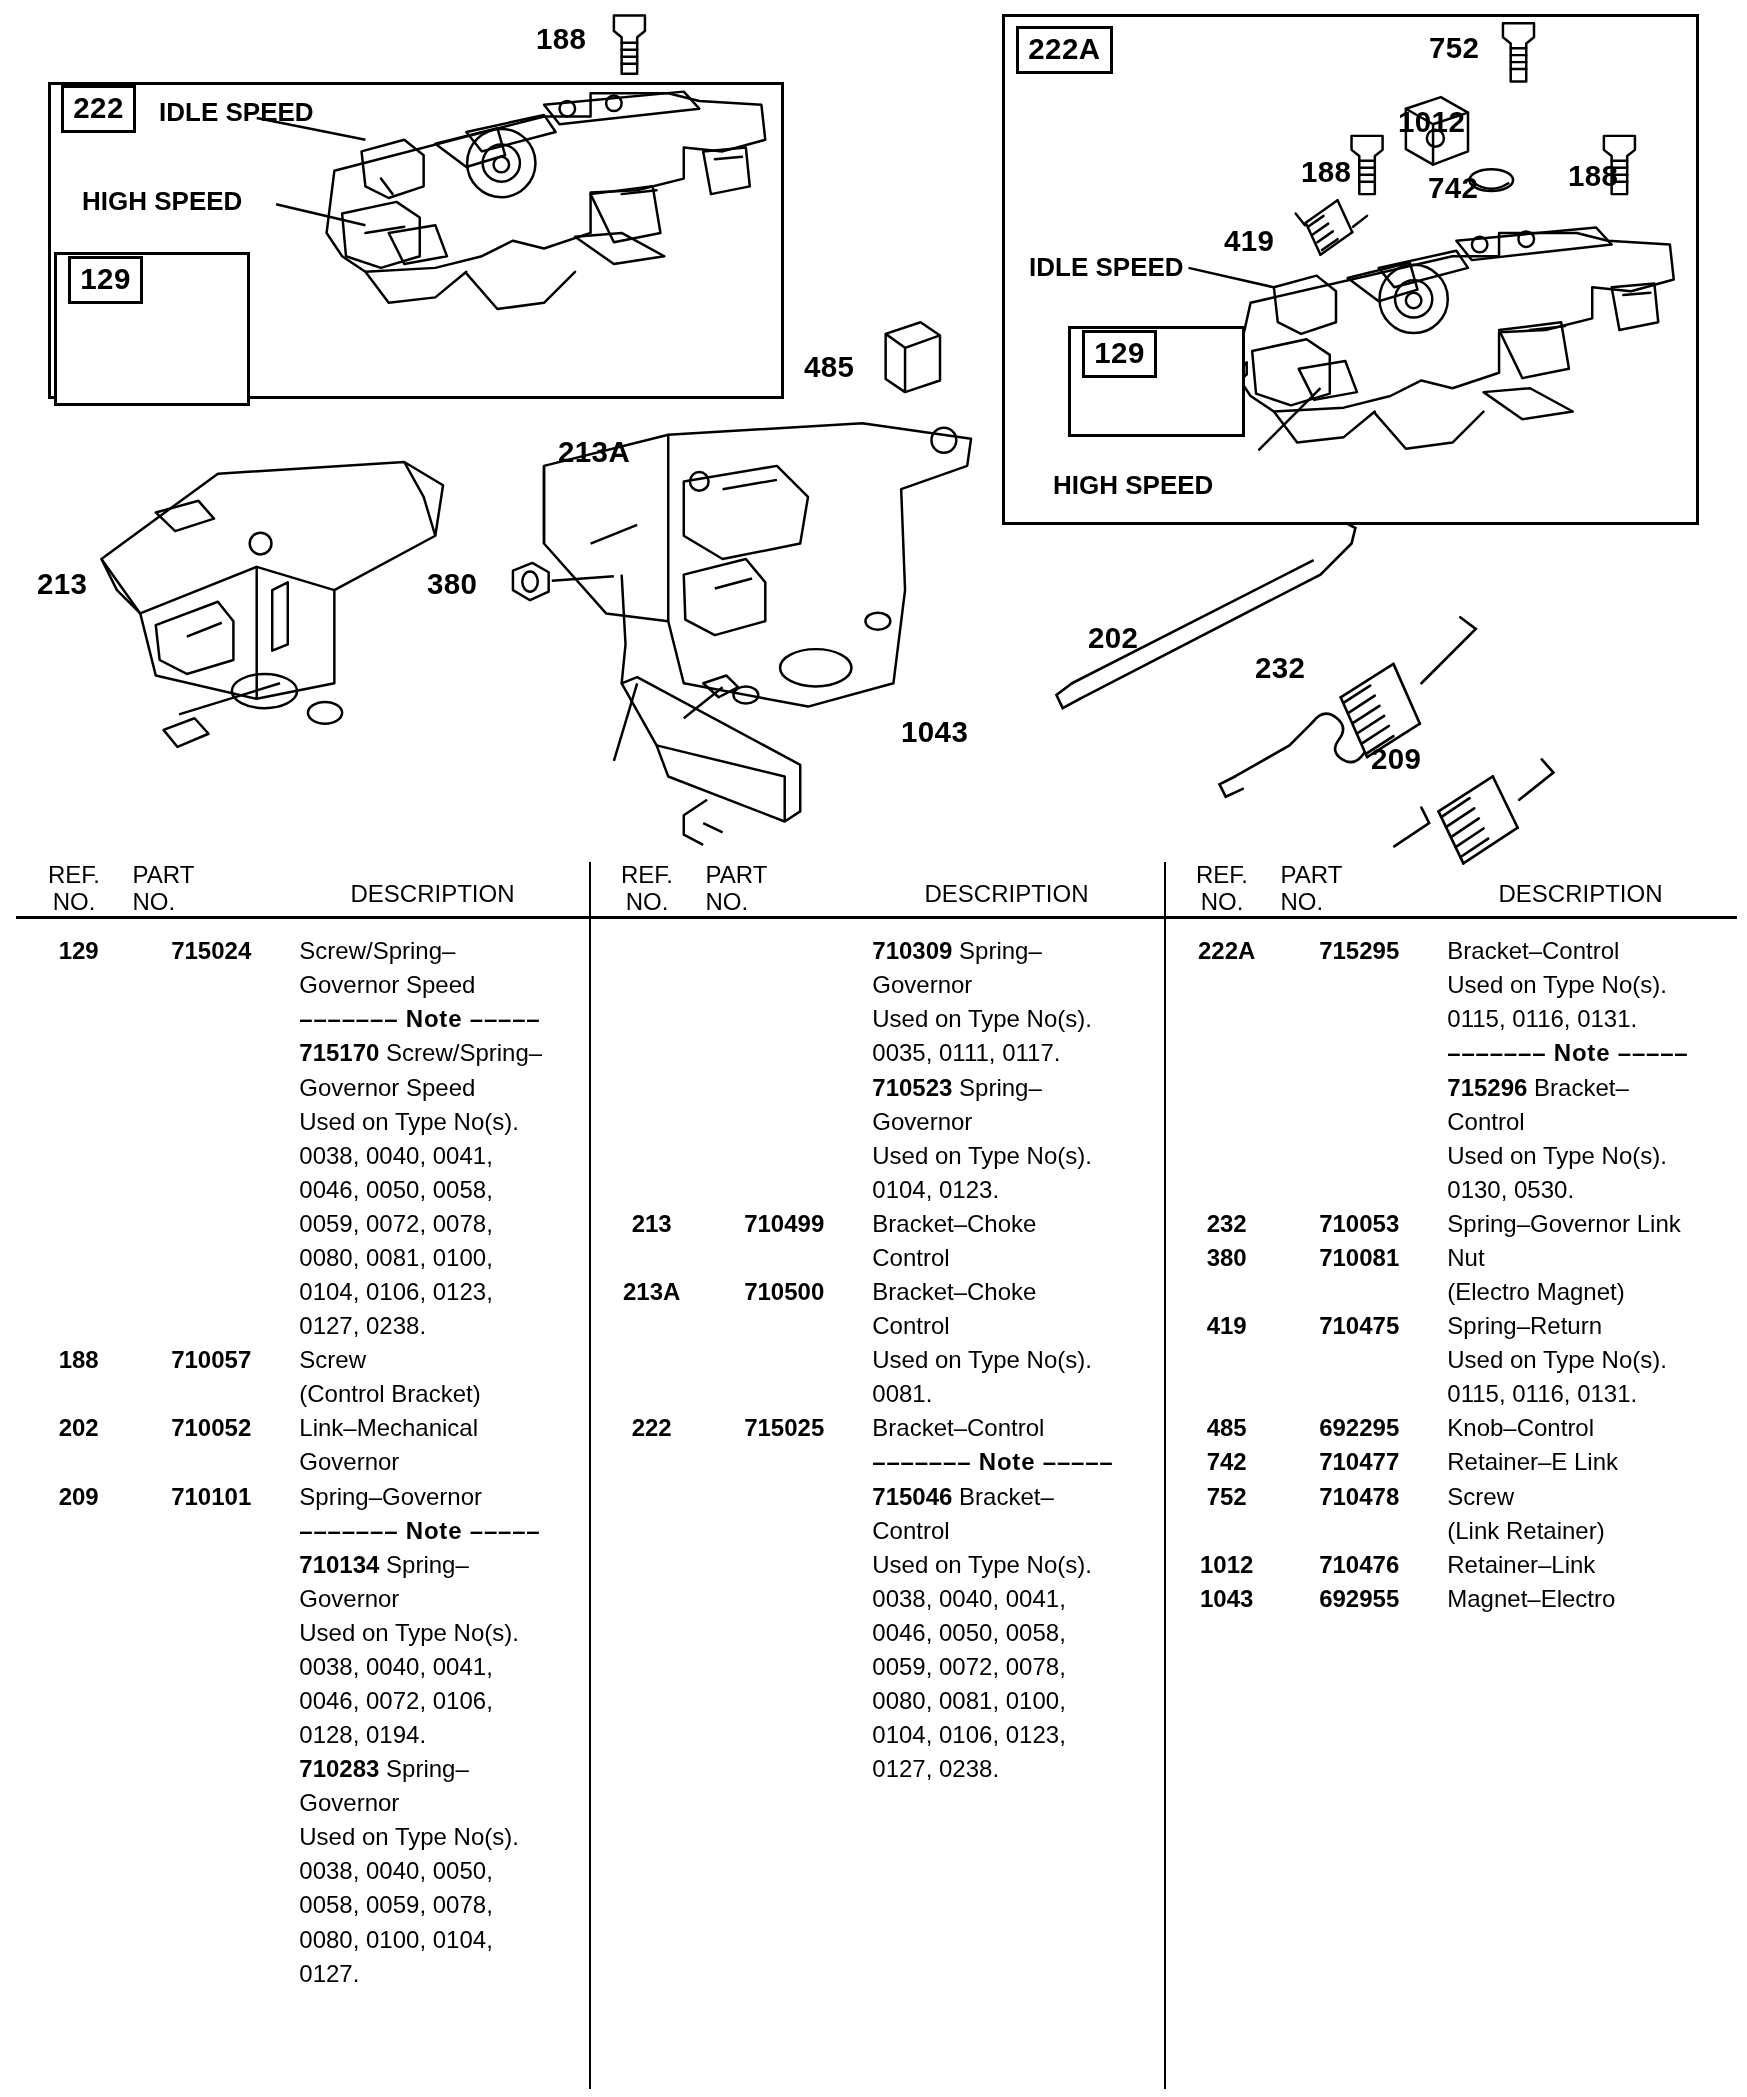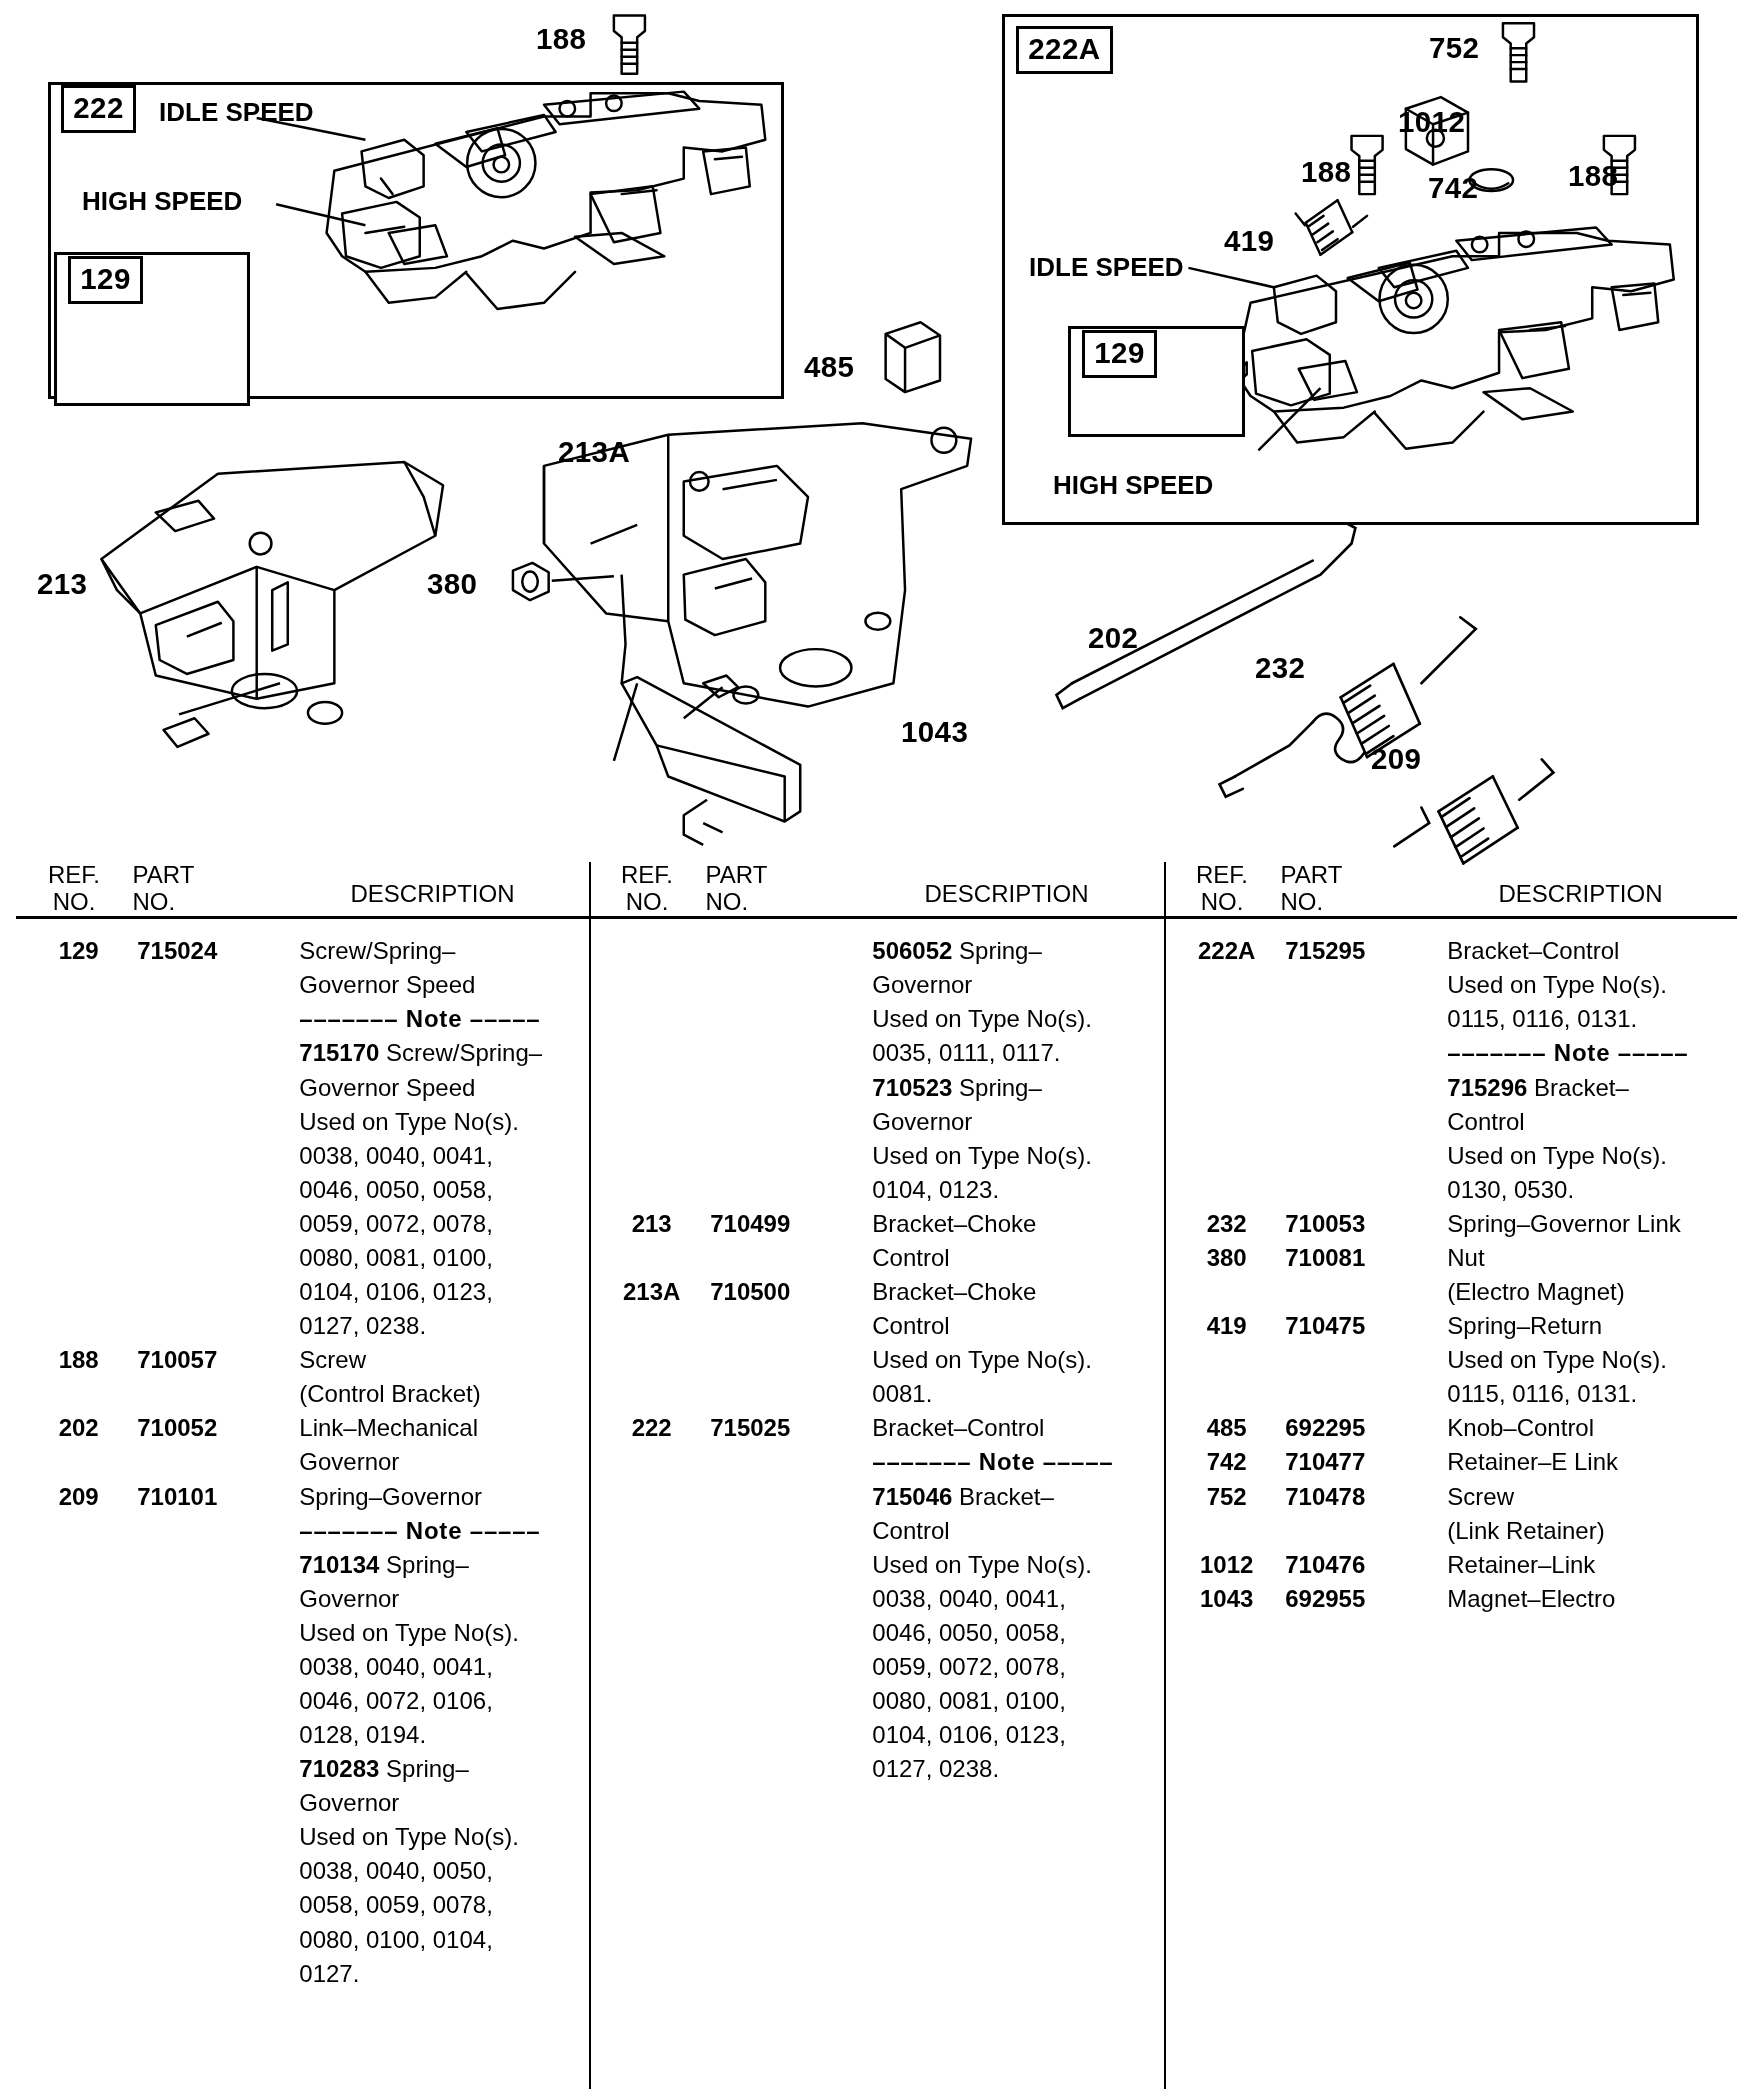--- a/index.html
+++ b/index.html
@@ -106,21 +106,21 @@
     width: 100%;
   }
   .c-ref {
     width: 117px;
     text-align: center;
     font-weight: bold;
     white-space: nowrap;
   }
   .c-part {
     width: 148px;
-    text-align: left;
+    text-align: center;
     padding-right: 11px;
     font-weight: bold;
     white-space: nowrap;
   }
   .c-desc {
     flex: 1;
     padding-left: 3.1px;
   }
   .note {
     font-weight: bold;
@@ -481,21 +481,21 @@
                   </div>
                 </div>
               </div>
         </td>
         <td>
           <div class="entries colbody" id="col1">
                 <div class="row">
                   <div class="c-ref"></div>
                   <div class="c-part"></div>
                   <div class="c-desc">
-                    <div><span class="inline-part">506052</span><span> Spring–</span></div>
+                    <div><span class="inline-part">710309</span><span> Spring–</span></div>
                     <div>Governor</div>
                     <div>Used on Type No(s).</div>
                     <div>0035, 0111, 0117.</div>
                     <div><span class="inline-part">710523</span><span> Spring–</span></div>
                     <div>Governor</div>
                     <div>Used on Type No(s).</div>
                     <div>0104, 0123.</div>
                   </div>
                 </div>
                 <div class="row">

